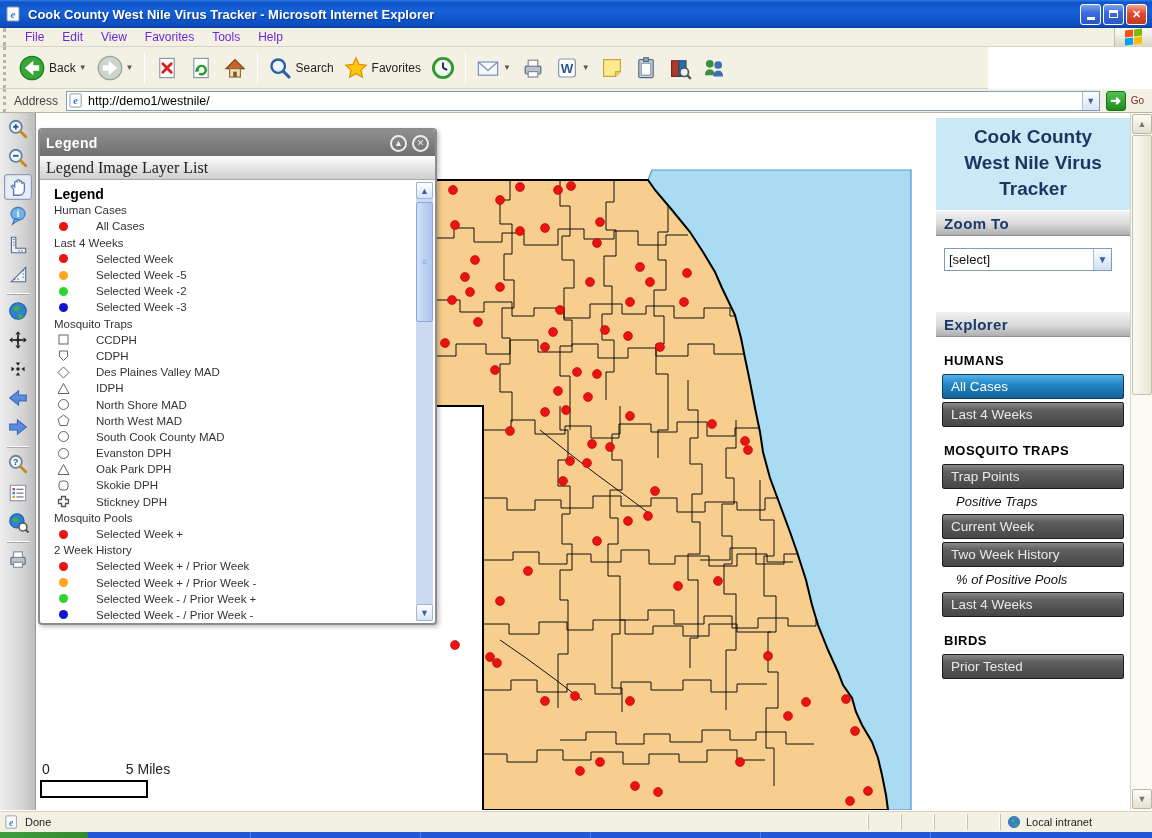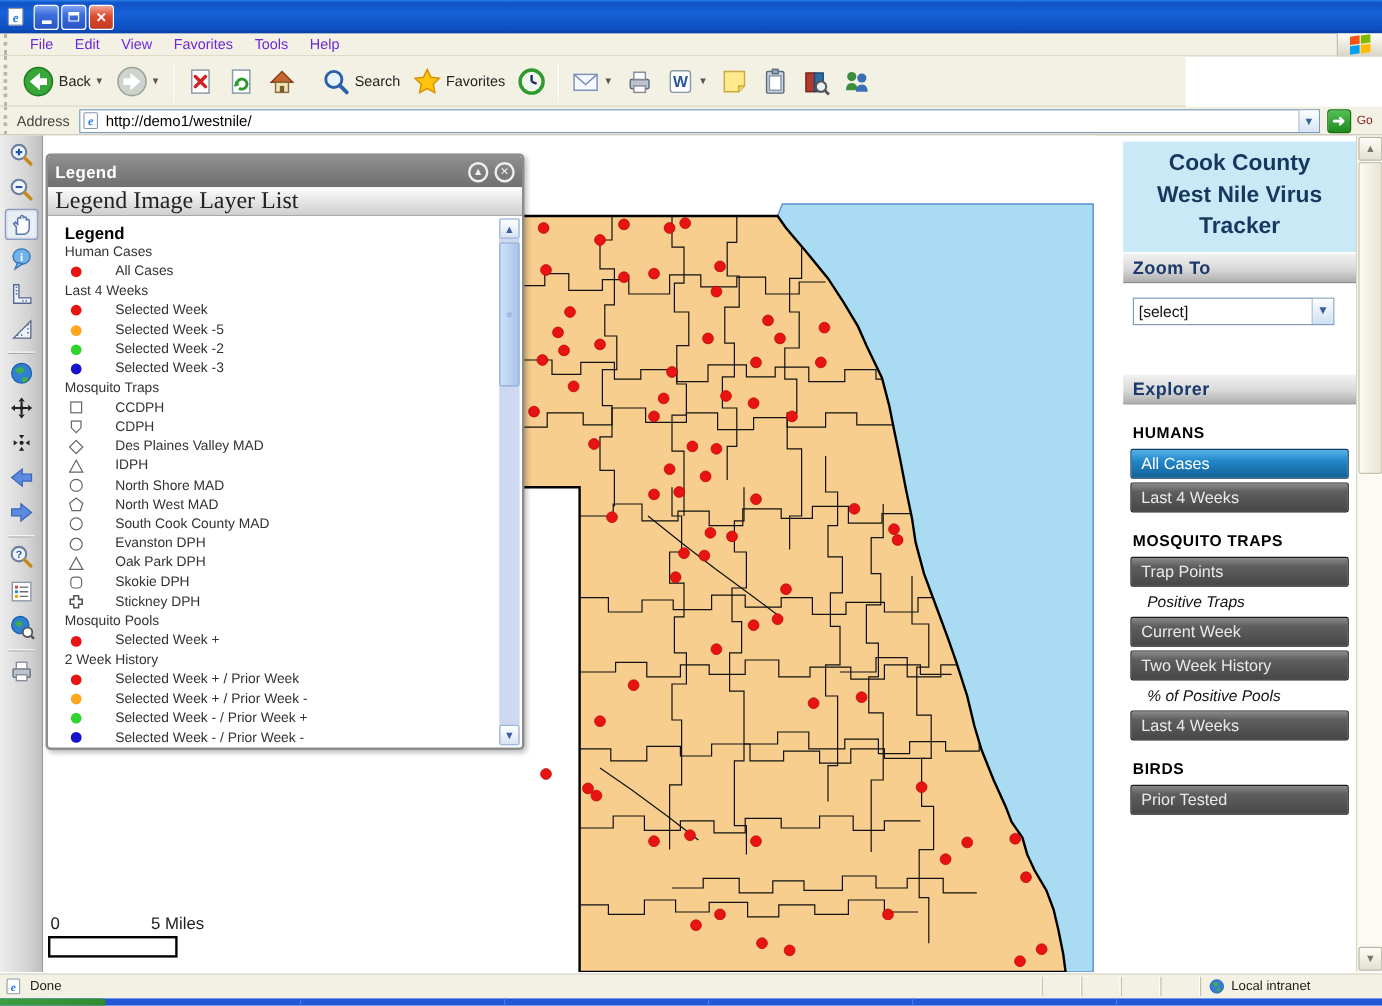--- a/index.html
+++ b/index.html
@@ -74,21 +74,21 @@
 
   
   .legend-panel { position:absolute; left:38px; top:15px; width:399px; height:497px;
     border:2px solid #8c8c8c; border-radius:4px; background:#fff; box-shadow:2px 2px 4px rgba(0,0,0,.25); }
   .legend-titlebar { height:26px; background:linear-gradient(180deg,#8f8f8f,#6f6f6f); border-radius:2px 2px 0 0;
     display:flex; align-items:center; padding:0 6px; }
   .legend-title { color:#fff; font-weight:bold; font-size:14px; flex:1; letter-spacing:.3px; }
   .legend-circbtn { width:17px; height:17px; border:2px solid #eee; border-radius:50%; color:#eee;
     display:flex; align-items:center; justify-content:center; font-size:9px; margin-left:5px; }
   .legend-subbar { height:24px; background:linear-gradient(180deg,#fdfdfd,#cfcfcf); border-bottom:1px solid #aaa;
-    font-family:"Liberation Serif",serif; font-size:20px; color:#222; display:flex; align-items:center; padding-left:6px; }
+    font-family:"Liberation Serif",serif; font-size:16px; color:#222; display:flex; align-items:center; padding-left:6px; }
   .legend-list { position:absolute; left:2px; right:19px; top:52px; bottom:2px; background:#fff; overflow:hidden; padding-top:4px; }
   .lg-row { height:16.2px; display:flex; align-items:center; font-size:11.5px; color:#333; }
   .lg-row.header { font-weight:bold; font-size:14px; color:#000; padding-left:12px; }
   .lg-row.group { padding-left:12px; }
   .lg-row.item { padding-left:14px; }
   .lg-marker { width:14px; display:flex; align-items:center; justify-content:center; margin-right:26px; }
   .lg-dot { width:9px; height:9px; border-radius:50%; }
   
   .legend-scroll { position:absolute; right:2px; top:52px; bottom:2px; width:17px; background:#cdd9f1; }
   .lscr-btn { position:absolute; left:0; width:17px; height:17px; background:linear-gradient(180deg,#fff,#d8e3f5);
@@ -141,20 +141,21 @@
 </head>
 <body>
 
 <div class="titlebar">
   <span class="ie-ico">
     <svg width="16" height="16" viewBox="0 0 16 16">
         <rect x="1" y="1" width="12" height="14" rx="1" fill="#fdfdfd" stroke="#8899aa"></rect>
         <text x="7" y="12" font-size="11" font-weight="bold" font-style="italic" fill="#2a7be8" text-anchor="middle" font-family="Liberation Serif,serif">e</text>
       </svg>
   </span>
+  <span class="title">Cook County West Nile Virus Tracker - Microsoft Internet Explorer</span>
   <span class="winbtns">
     <span class="winbtn">
         <span class="minbar"></span>
       </span>
     <span class="winbtn">
         <span class="maxsq"></span>
       </span>
     <span class="winbtn close">✕</span>
   </span>
 </div>

